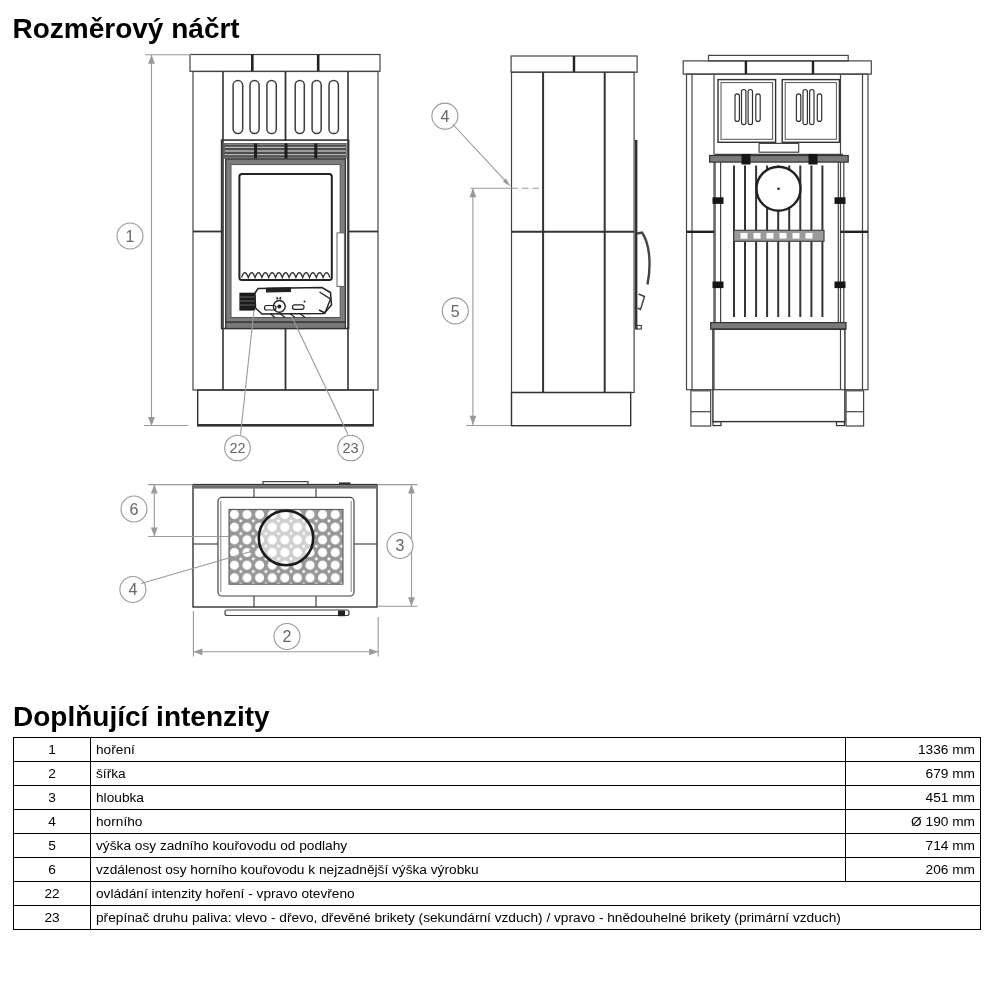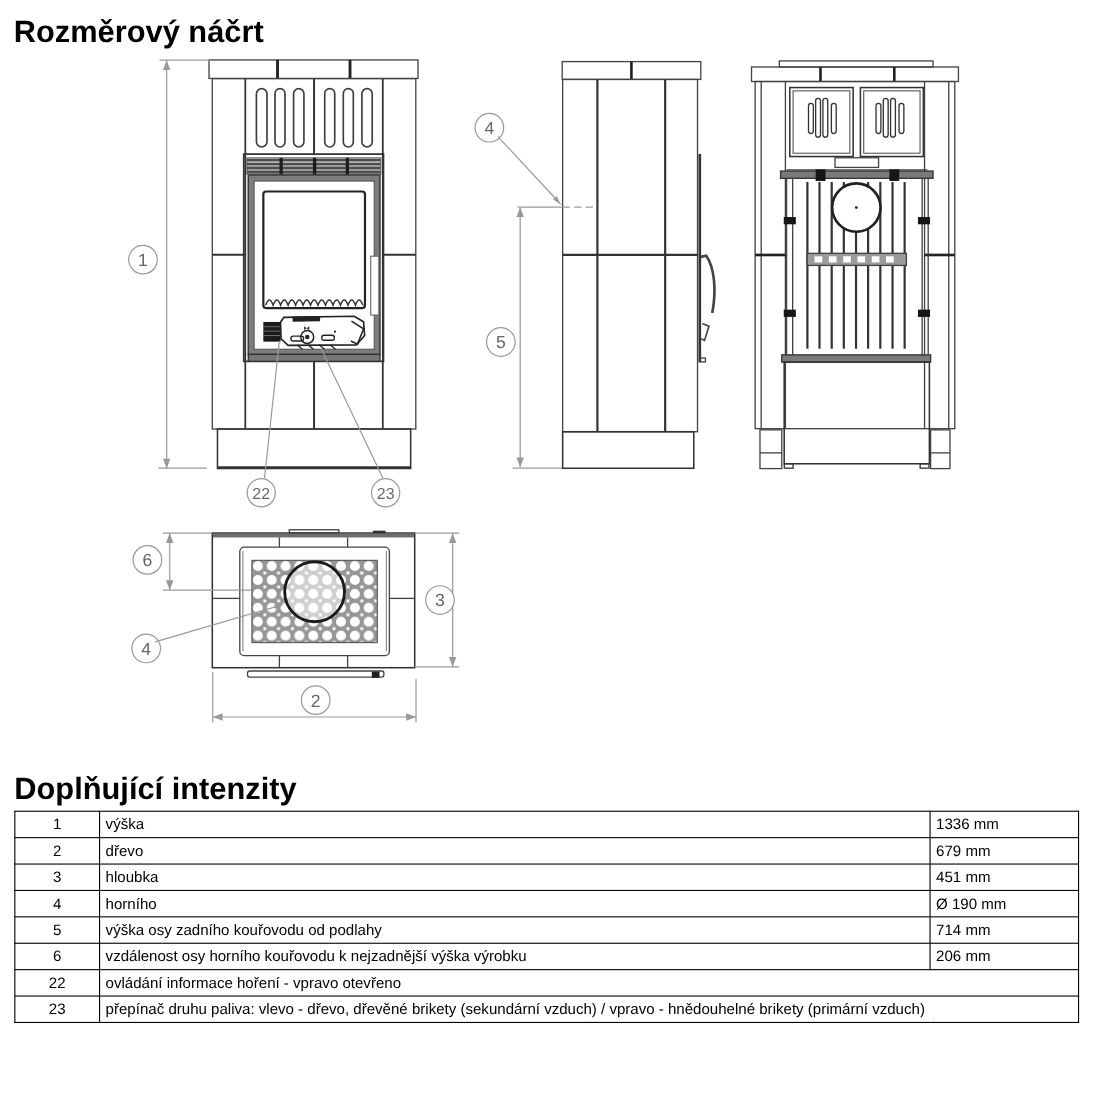--- a/index.html
+++ b/index.html
@@ -4,21 +4,21 @@
 <style>
 html,body{margin:0;padding:0;background:#fff;}
 body{position:relative;width:1000px;height:1000px;font-family:"Liberation Sans",sans-serif;overflow:hidden;}
 .h{position:absolute;font-weight:bold;font-size:28px;color:#000;letter-spacing:0px;}
 #t1{left:12.5px;top:13px;}
 #t2{left:13px;top:701px;}
 #dwg{position:absolute;left:0;top:0;}
 table{position:absolute;left:13px;top:737px;border-collapse:collapse;table-layout:fixed;}
 td{border:1px solid #000;font-size:13.7px;color:#000;height:23px;padding:0 5px;overflow:hidden;white-space:nowrap;}
 td.n{text-align:center;padding:0;}
-td.v{text-align:left;}
+td.v{text-align:right;}
 </style>
 </head>
 <body>
 <div id="t1" class="h">Rozměrový náčrt</div>
 <svg id="dwg" width="1000" height="1000" viewBox="0 0 1000 1000">
 
 <g id="front" fill="none" stroke="#444" stroke-width="1.2">
 
   <rect x="190" y="54.5" width="190" height="16.8"></rect>
   <line x1="252.3" y1="54.5" x2="252.3" y2="71.3" stroke="#222" stroke-width="2.6"></line>
@@ -286,26 +286,26 @@
 <div id="t2" class="h">Doplňující intenzity</div>
 <table>
 <colgroup>
       <col style="width:77px">
       <col style="width:755px">
       <col style="width:135px">
     </colgroup>
 <tbody>
       <tr>
         <td class="n">1</td>
-        <td>výška</td>
+        <td>hoření</td>
         <td class="v">1336 mm</td>
       </tr>
 <tr>
         <td class="n">2</td>
-        <td>dřevo</td>
+        <td>šířka</td>
         <td class="v">679 mm</td>
       </tr>
 <tr>
         <td class="n">3</td>
         <td>hloubka</td>
         <td class="v">451 mm</td>
       </tr>
 <tr>
         <td class="n">4</td>
         <td>horního</td>
@@ -316,20 +316,20 @@
         <td>výška osy zadního kouřovodu od podlahy</td>
         <td class="v">714 mm</td>
       </tr>
 <tr>
         <td class="n">6</td>
         <td>vzdálenost osy horního kouřovodu k nejzadnější výška výrobku</td>
         <td class="v">206 mm</td>
       </tr>
 <tr>
         <td class="n">22</td>
-        <td colspan="2">ovládání informace hoření - vpravo otevřeno</td>
+        <td colspan="2">ovládání intenzity hoření - vpravo otevřeno</td>
       </tr>
 <tr>
         <td class="n">23</td>
         <td colspan="2">přepínač druhu paliva: vlevo - dřevo, dřevěné brikety (sekundární vzduch) / vpravo - hnědouhelné brikety (primární vzduch)</td>
       </tr>
 </tbody>
   </table>
 
 </body></html>

